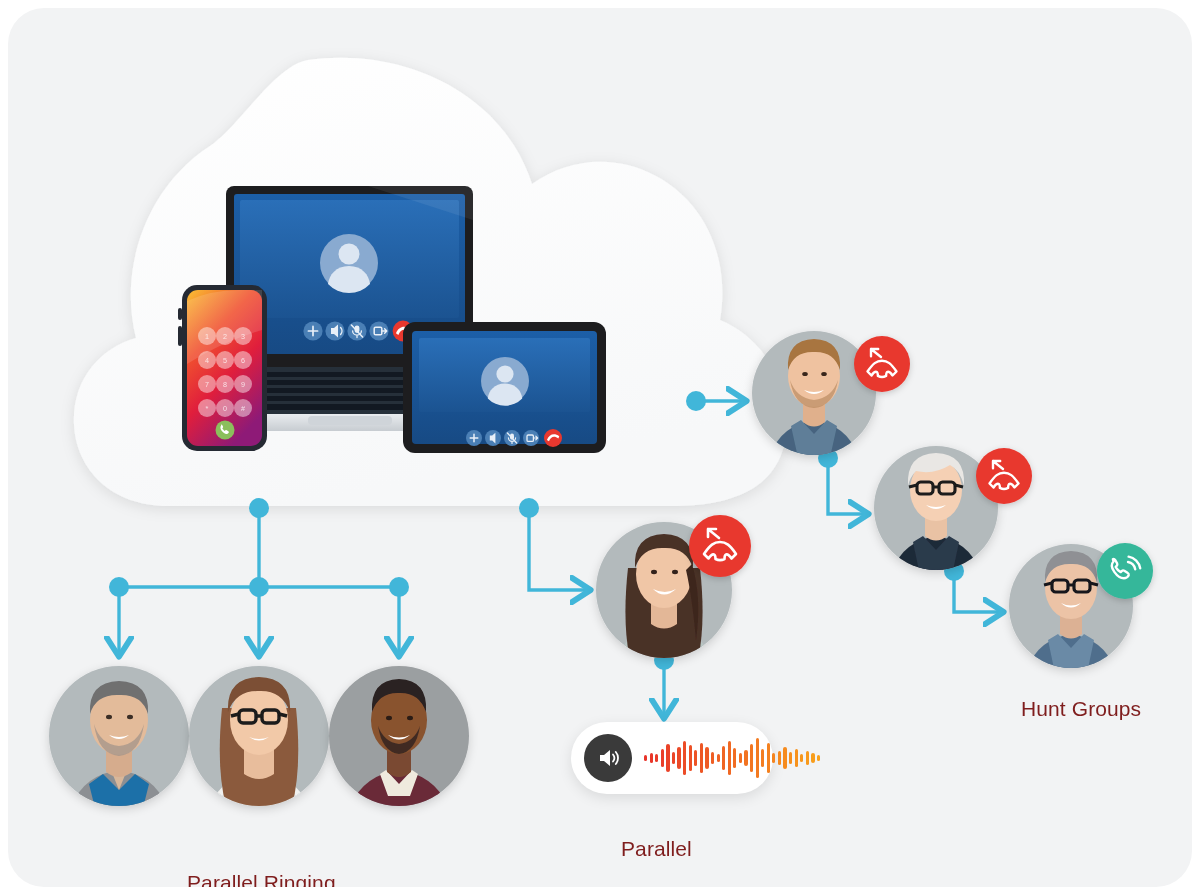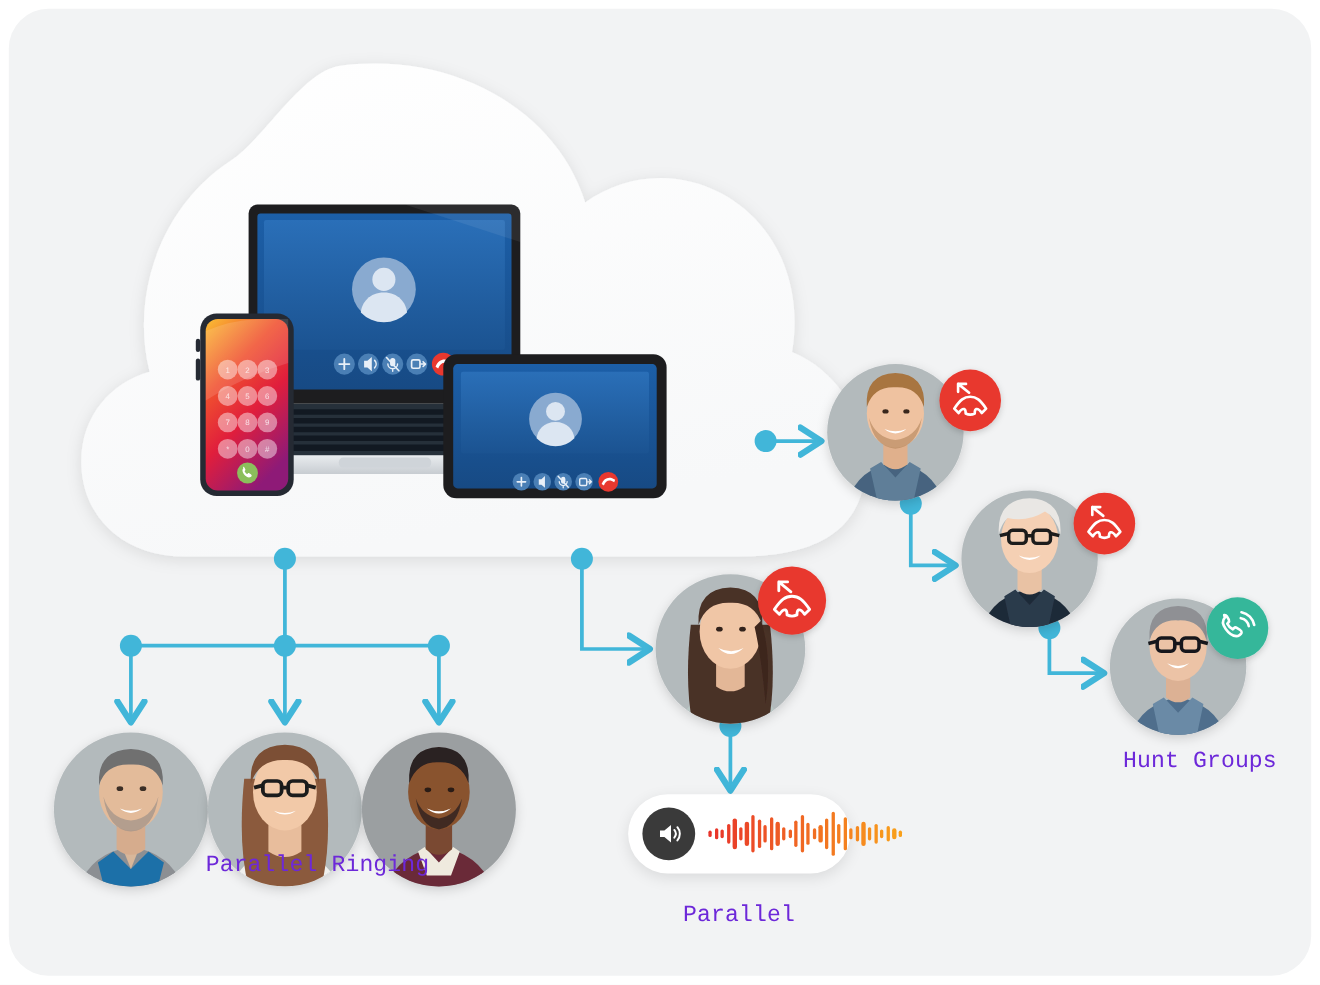--- a/index.html
+++ b/index.html
@@ -29,27 +29,28 @@
   #art {
     position: absolute;
     left: 0;
     top: 0;
     width: 1184px;
     height: 879px;
   }
   
   .lbl {
     position: absolute;
-    color: #6d28d9;
+    color: #7f1d1d;
     font-size: 21px;
-    font-family: Liberation Mono, monospace;
+    font-family: Liberation Sans, sans-serif;
     white-space: nowrap;
     letter-spacing: 0.1px;
-  }
-  #lbl-parallel { left: 179px; top: 768px; text-align: center; }
+    margin-top: 16px;
+  }
+  #lbl-parallel { left: 179px; top: 847px; text-align: center; }
   #lbl-voicemail { left: 613px; top: 813px; }
   #lbl-hunt { left: 1013px; top: 673px; }
 
   
   #vm-pill {
     position: absolute;
     left: 563px;
     top: 714px;
     width: 202px;
     height: 72px;

